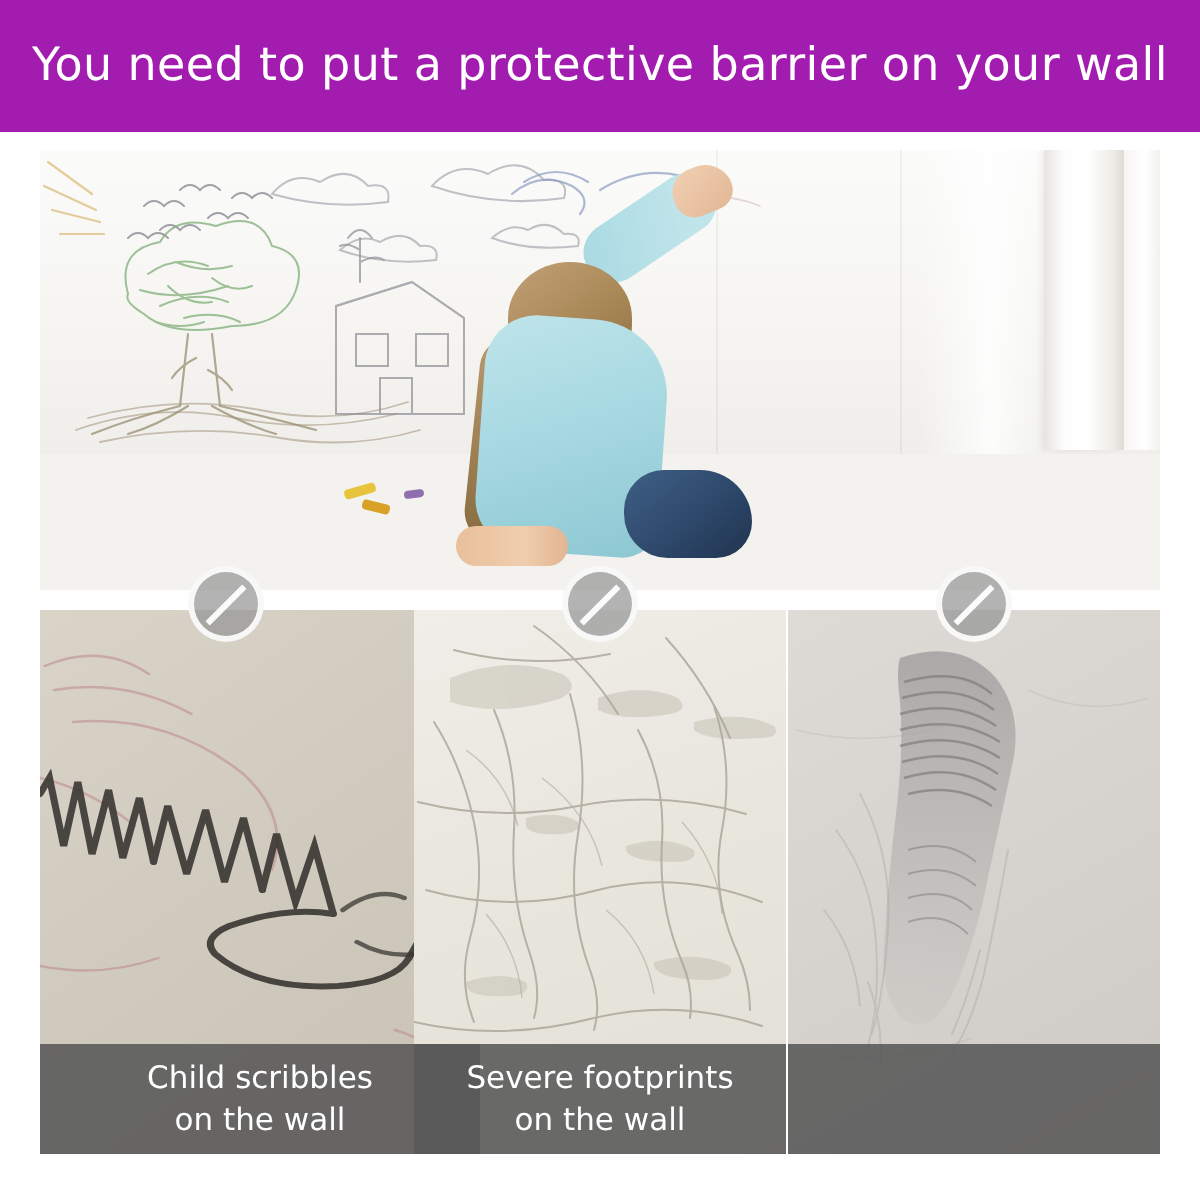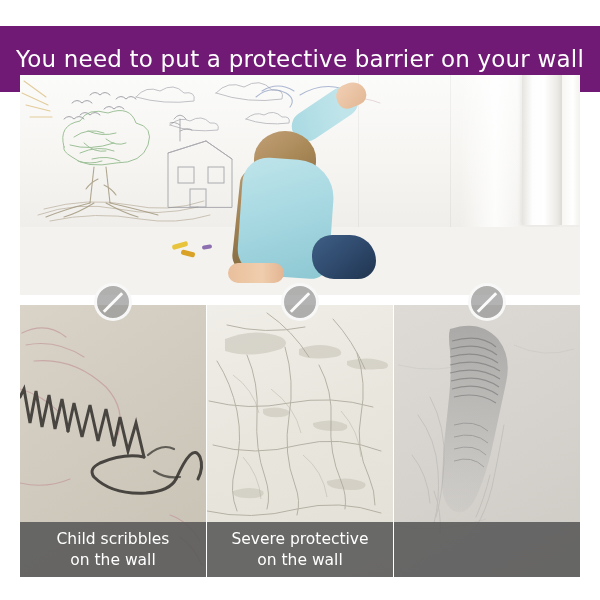--- a/index.html
+++ b/index.html
@@ -15,25 +15,24 @@
     position: relative;
   }
 
   
   .header-bar {
     position: absolute;
     left: 0;
     top: 0;
     width: 600px;
     height: 66px;
-    background: #701a75;
+    background: #a21caf;
     display: flex;
     align-items: center;
     justify-content: center;
-    margin-top: 26px;
   }
   .header-title {
     color: #ffffff;
     font-size: 23px;
     letter-spacing: 0.2px;
     font-weight: 400;
     white-space: nowrap;
     font-family: "DejaVu Sans", sans-serif;
   }
 
@@ -200,21 +199,21 @@
 
   
   .panel {
     position: absolute;
     top: 305px;
     width: 186px;
     height: 272px;
     overflow: hidden;
     background: #dcd8d0;
   }
-  .panel-1 { left: 20px; }
+  .panel-1 { left: 20px; padding-left: 34px; }
   .panel-2 { left: 207px; }
   .panel-3 { left: 394px; }
 
   .panel-photo {
     position: absolute;
     left: 0; top: 0;
     width: 100%;
     height: 100%;
   }
 
@@ -427,21 +426,21 @@
     </g>
     <g fill="none" stroke="#b6b1a4" stroke-width="0.7" opacity="0.7">
       <path d="M26 70 q20 14 26 38"></path>
       <path d="M64 84 q24 18 30 44"></path>
       <path d="M96 150 q20 16 24 42"></path>
       <path d="M134 106 q18 20 20 46"></path>
       <path d="M36 152 q16 18 18 42"></path>
     </g>
   </svg>
   <div class="caption">
-    <span class="caption-line">Severe protective</span>
+    <span class="caption-line">Severe footprints</span>
     <span class="caption-line">on the wall</span>
   </div>
 </div>
 
 <div class="panel panel-3">
   <div class="panel-photo photo-footprint"></div>
   <svg class="panel-photo" viewBox="0 0 186 272" preserveAspectRatio="none">
     <defs>
       <linearGradient id="smudge" x1="0" y1="0" x2="0" y2="1">
         <stop offset="0%" stop-color="#8c8c8c" stop-opacity="0.62"></stop>

